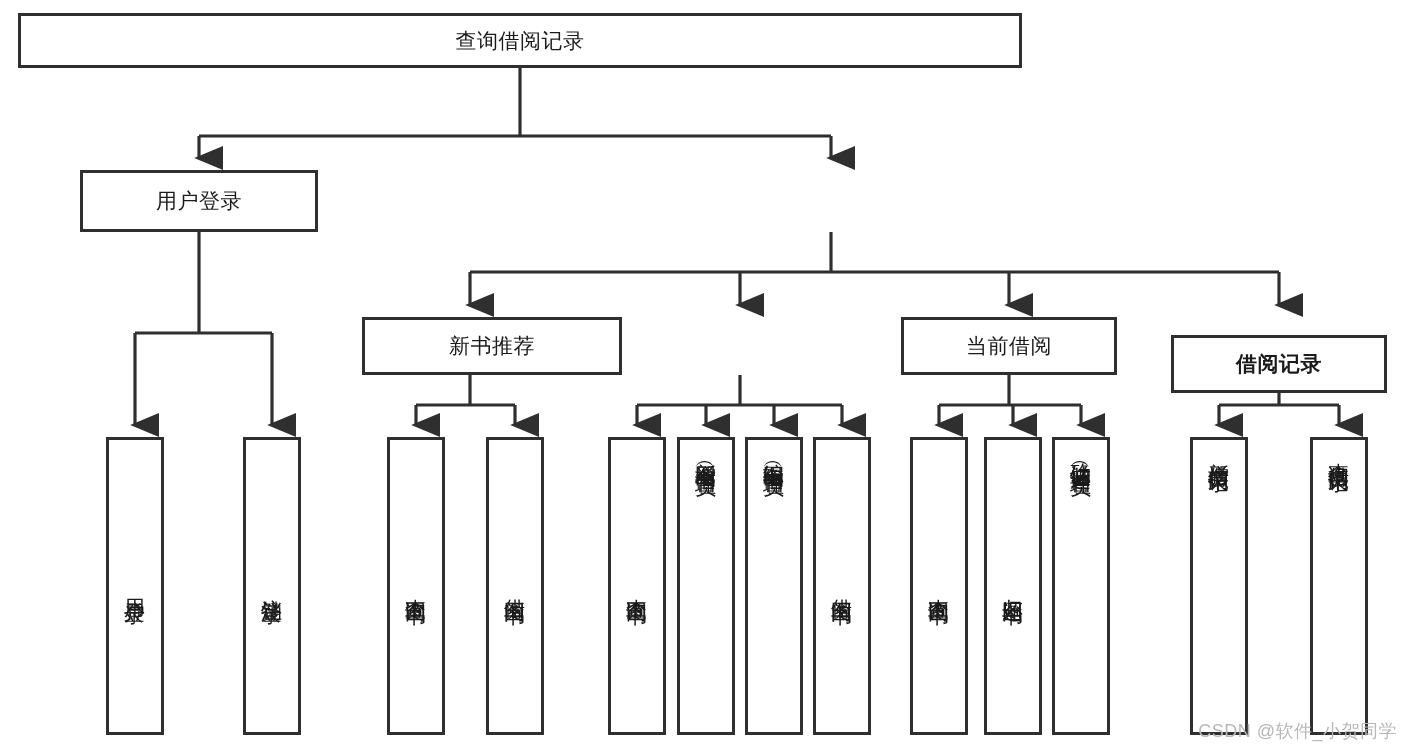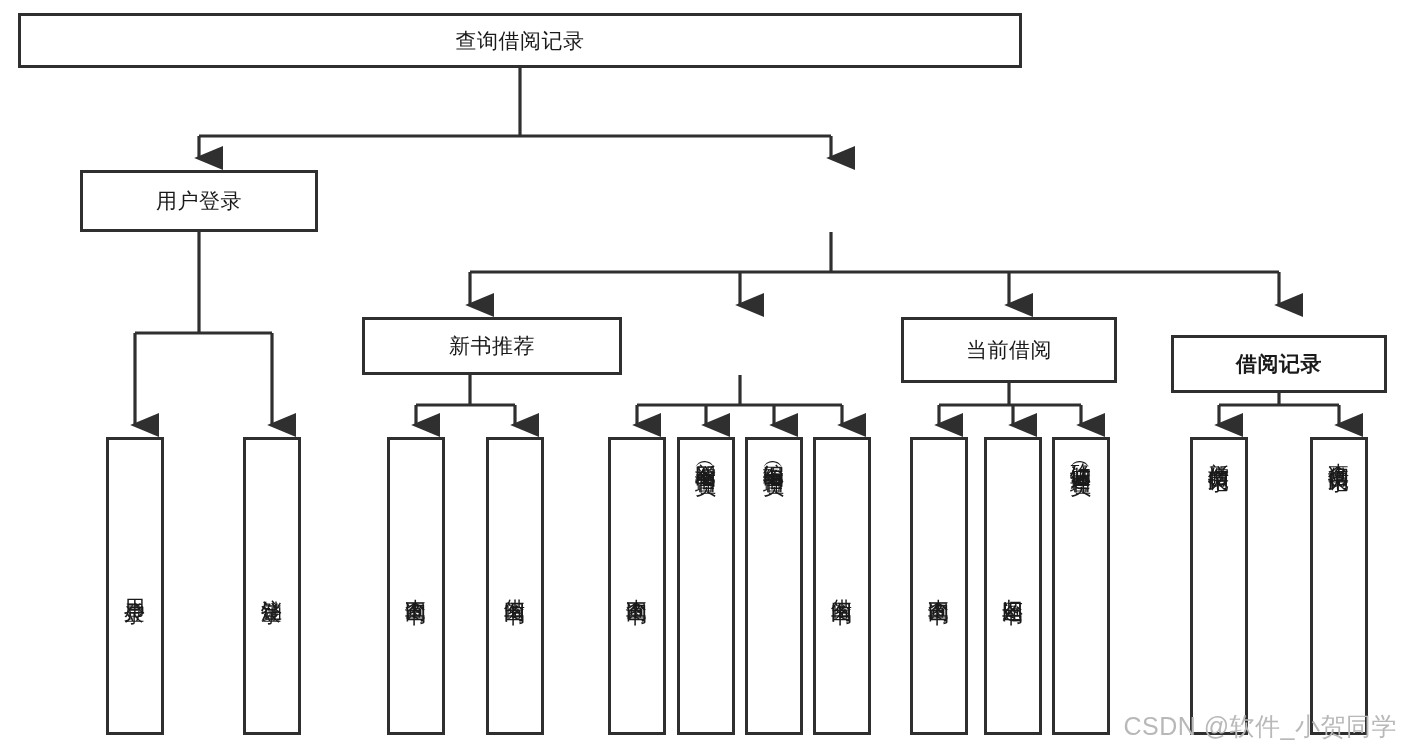--- a/index.html
+++ b/index.html
@@ -57,21 +57,21 @@
     position: absolute;
     left: 0; top: 0;
     width: 1405px;
     height: 747px;
     pointer-events: none;
   }
   .watermark {
     position: absolute;
     right: 8px;
     bottom: 4px;
-    font-size: 25px;
+    font-size: 18px;
     color: #b8b8b8;
     white-space: nowrap;
     letter-spacing: 0.5px;
   }
 </style>
 </head>
 <body>
 
 <div id="diagram-root">
 
@@ -129,21 +129,21 @@
     <span class="node-label">查询借阅记录</span>
   </div>
 
   <div class="node-box" id="node-l2-0" style="left: 80px; top: 170px; width: 238px; height: 62px;">
     <span class="node-label">用户登录</span>
   </div>
 
   <div class="node-box" id="node-l3-0" style="left: 362px; top: 317px; width: 260px; height: 58px;">
     <span class="node-label">新书推荐</span>
   </div>
-  <div class="node-box" id="node-l3-2" style="left: 901px; top: 317px; width: 216px; height: 66px;">
+  <div class="node-box" id="node-l3-2" style="left: 901px; top: 317px; width: 216px; height: 58px;">
     <span class="node-label">当前借阅</span>
   </div>
   <div class="node-box" id="node-l3-3" style="left: 1171px; top: 335px; width: 216px; height: 58px; font-weight: bold;">
     <span class="node-label">借阅记录</span>
   </div>
 
   <div class="node-box vertical centered" id="node-leaf-0" style="left: 106px; top: 437px; width: 58px; height: 298px;">
     <span class="node-label">用户登录</span>
   </div>
   <div class="node-box vertical centered" id="node-leaf-1" style="left: 243px; top: 437px; width: 58px; height: 298px;">

